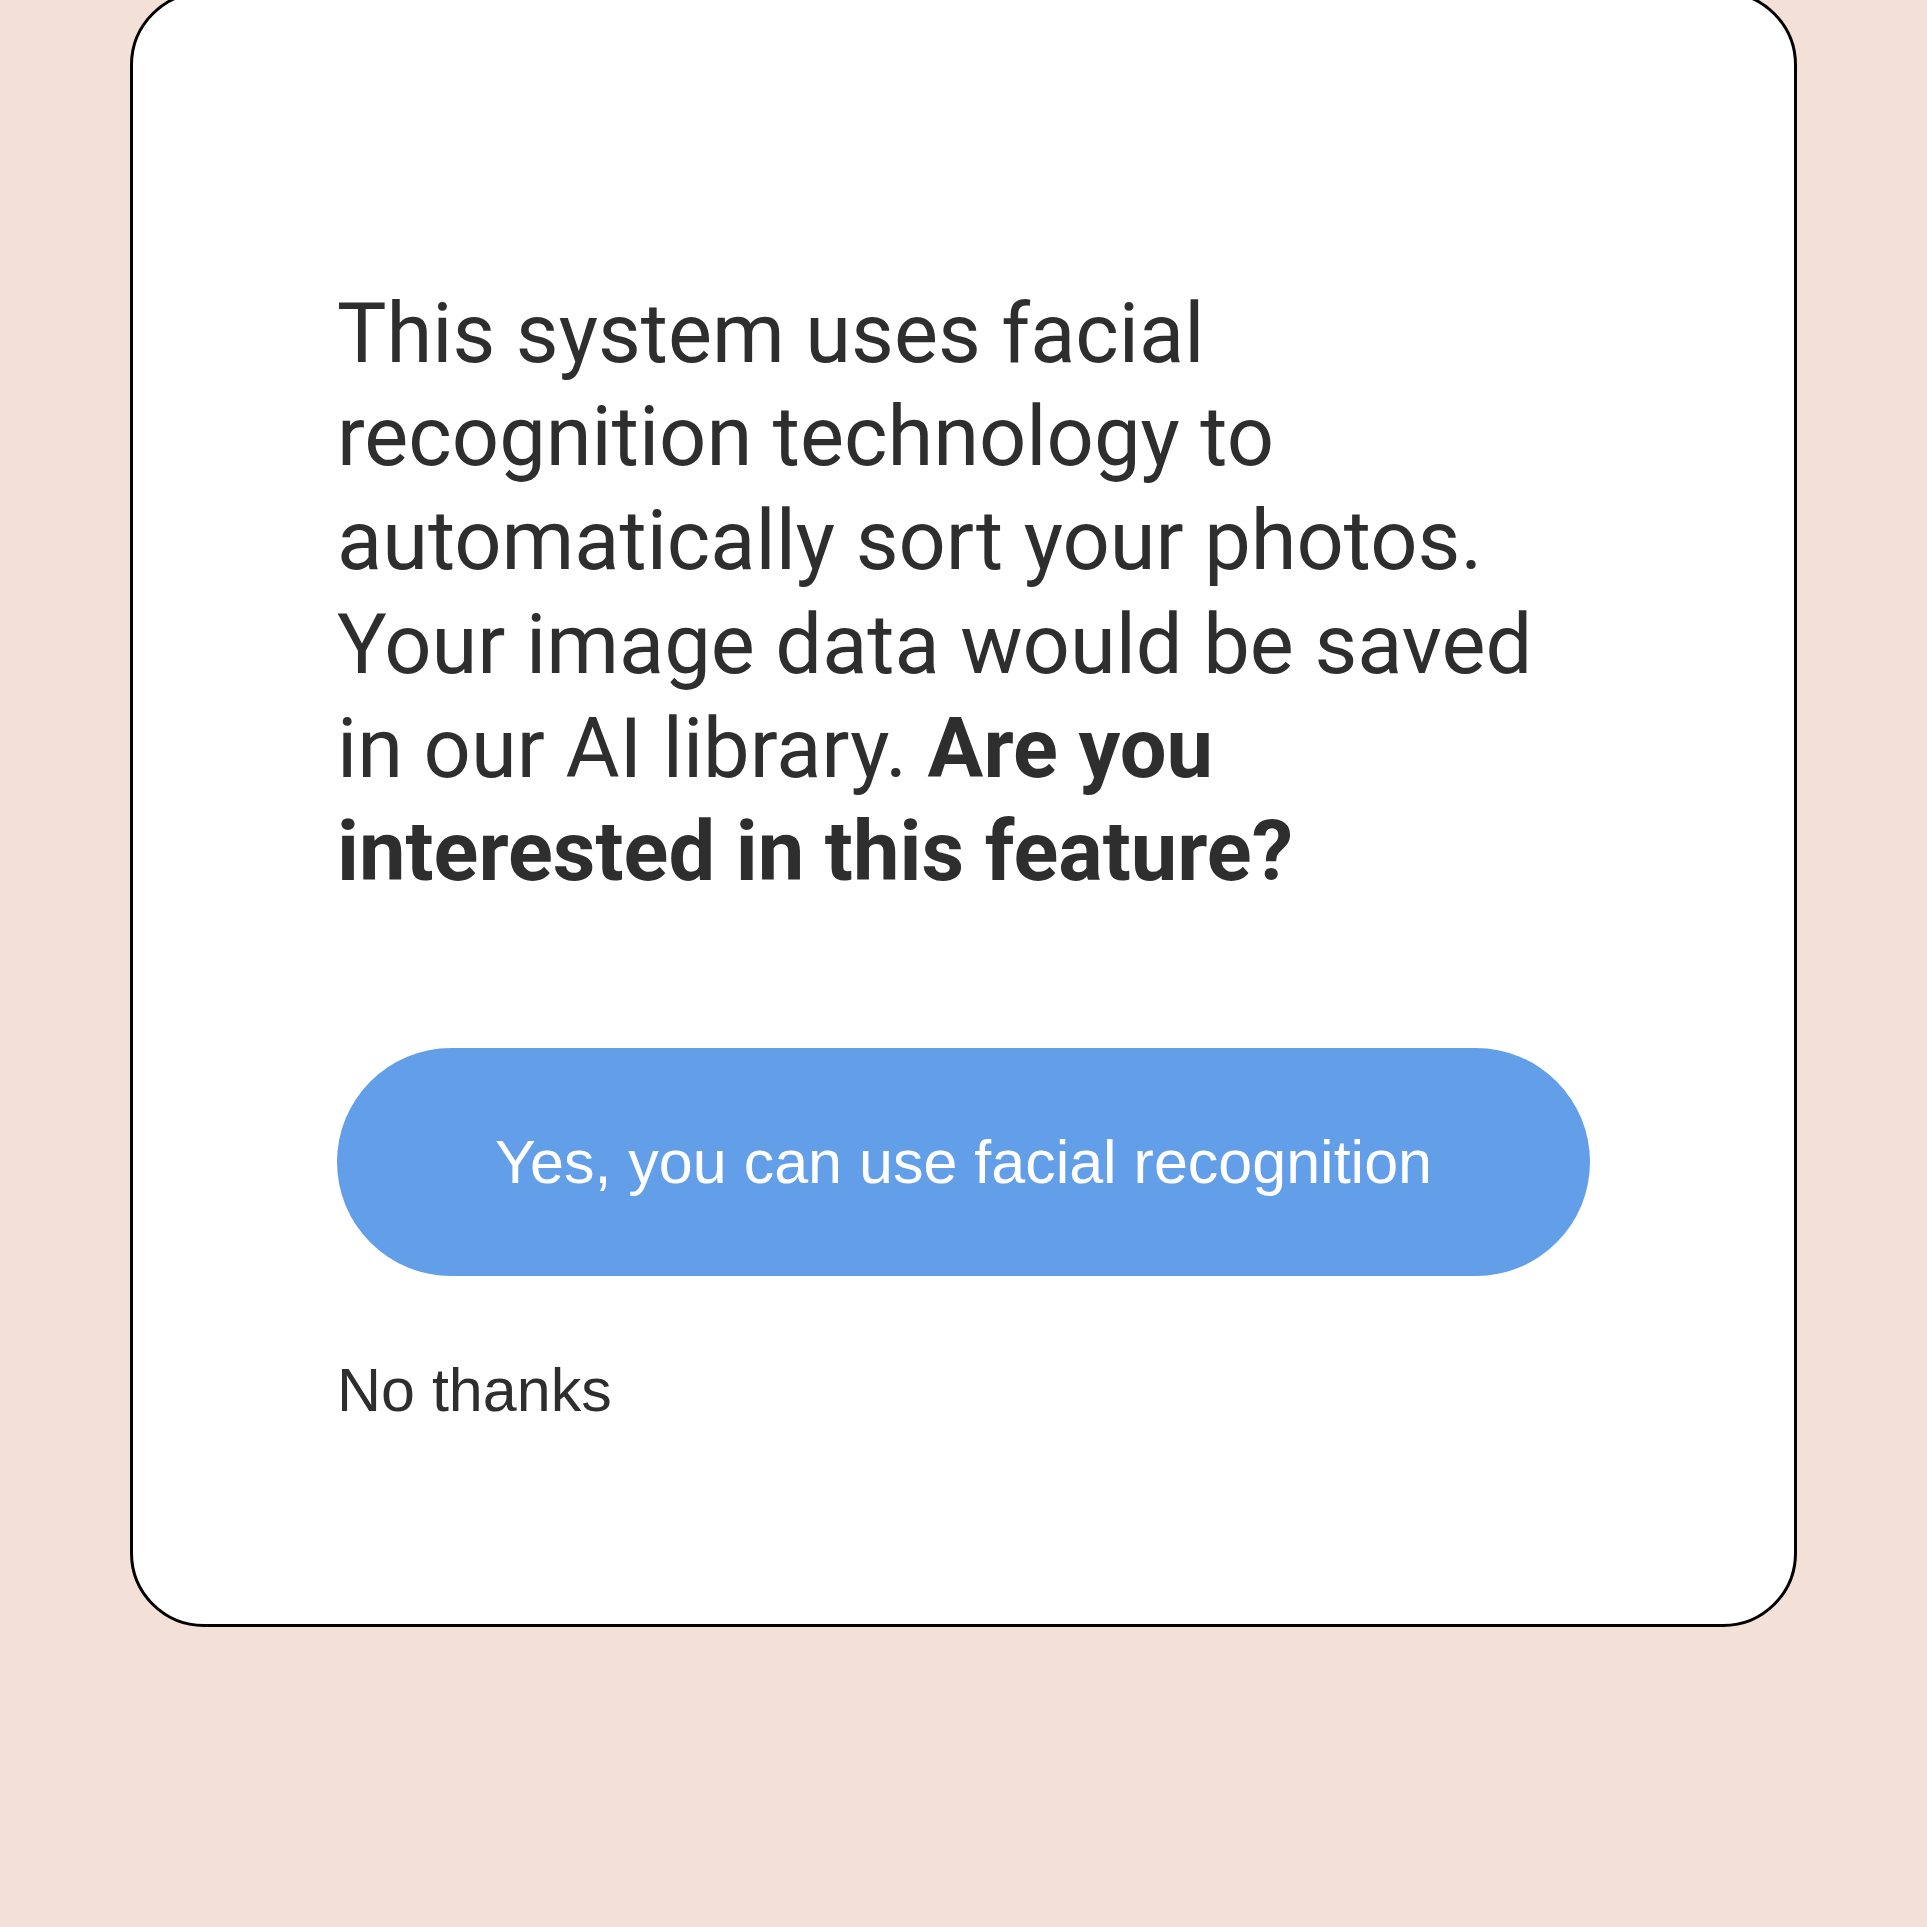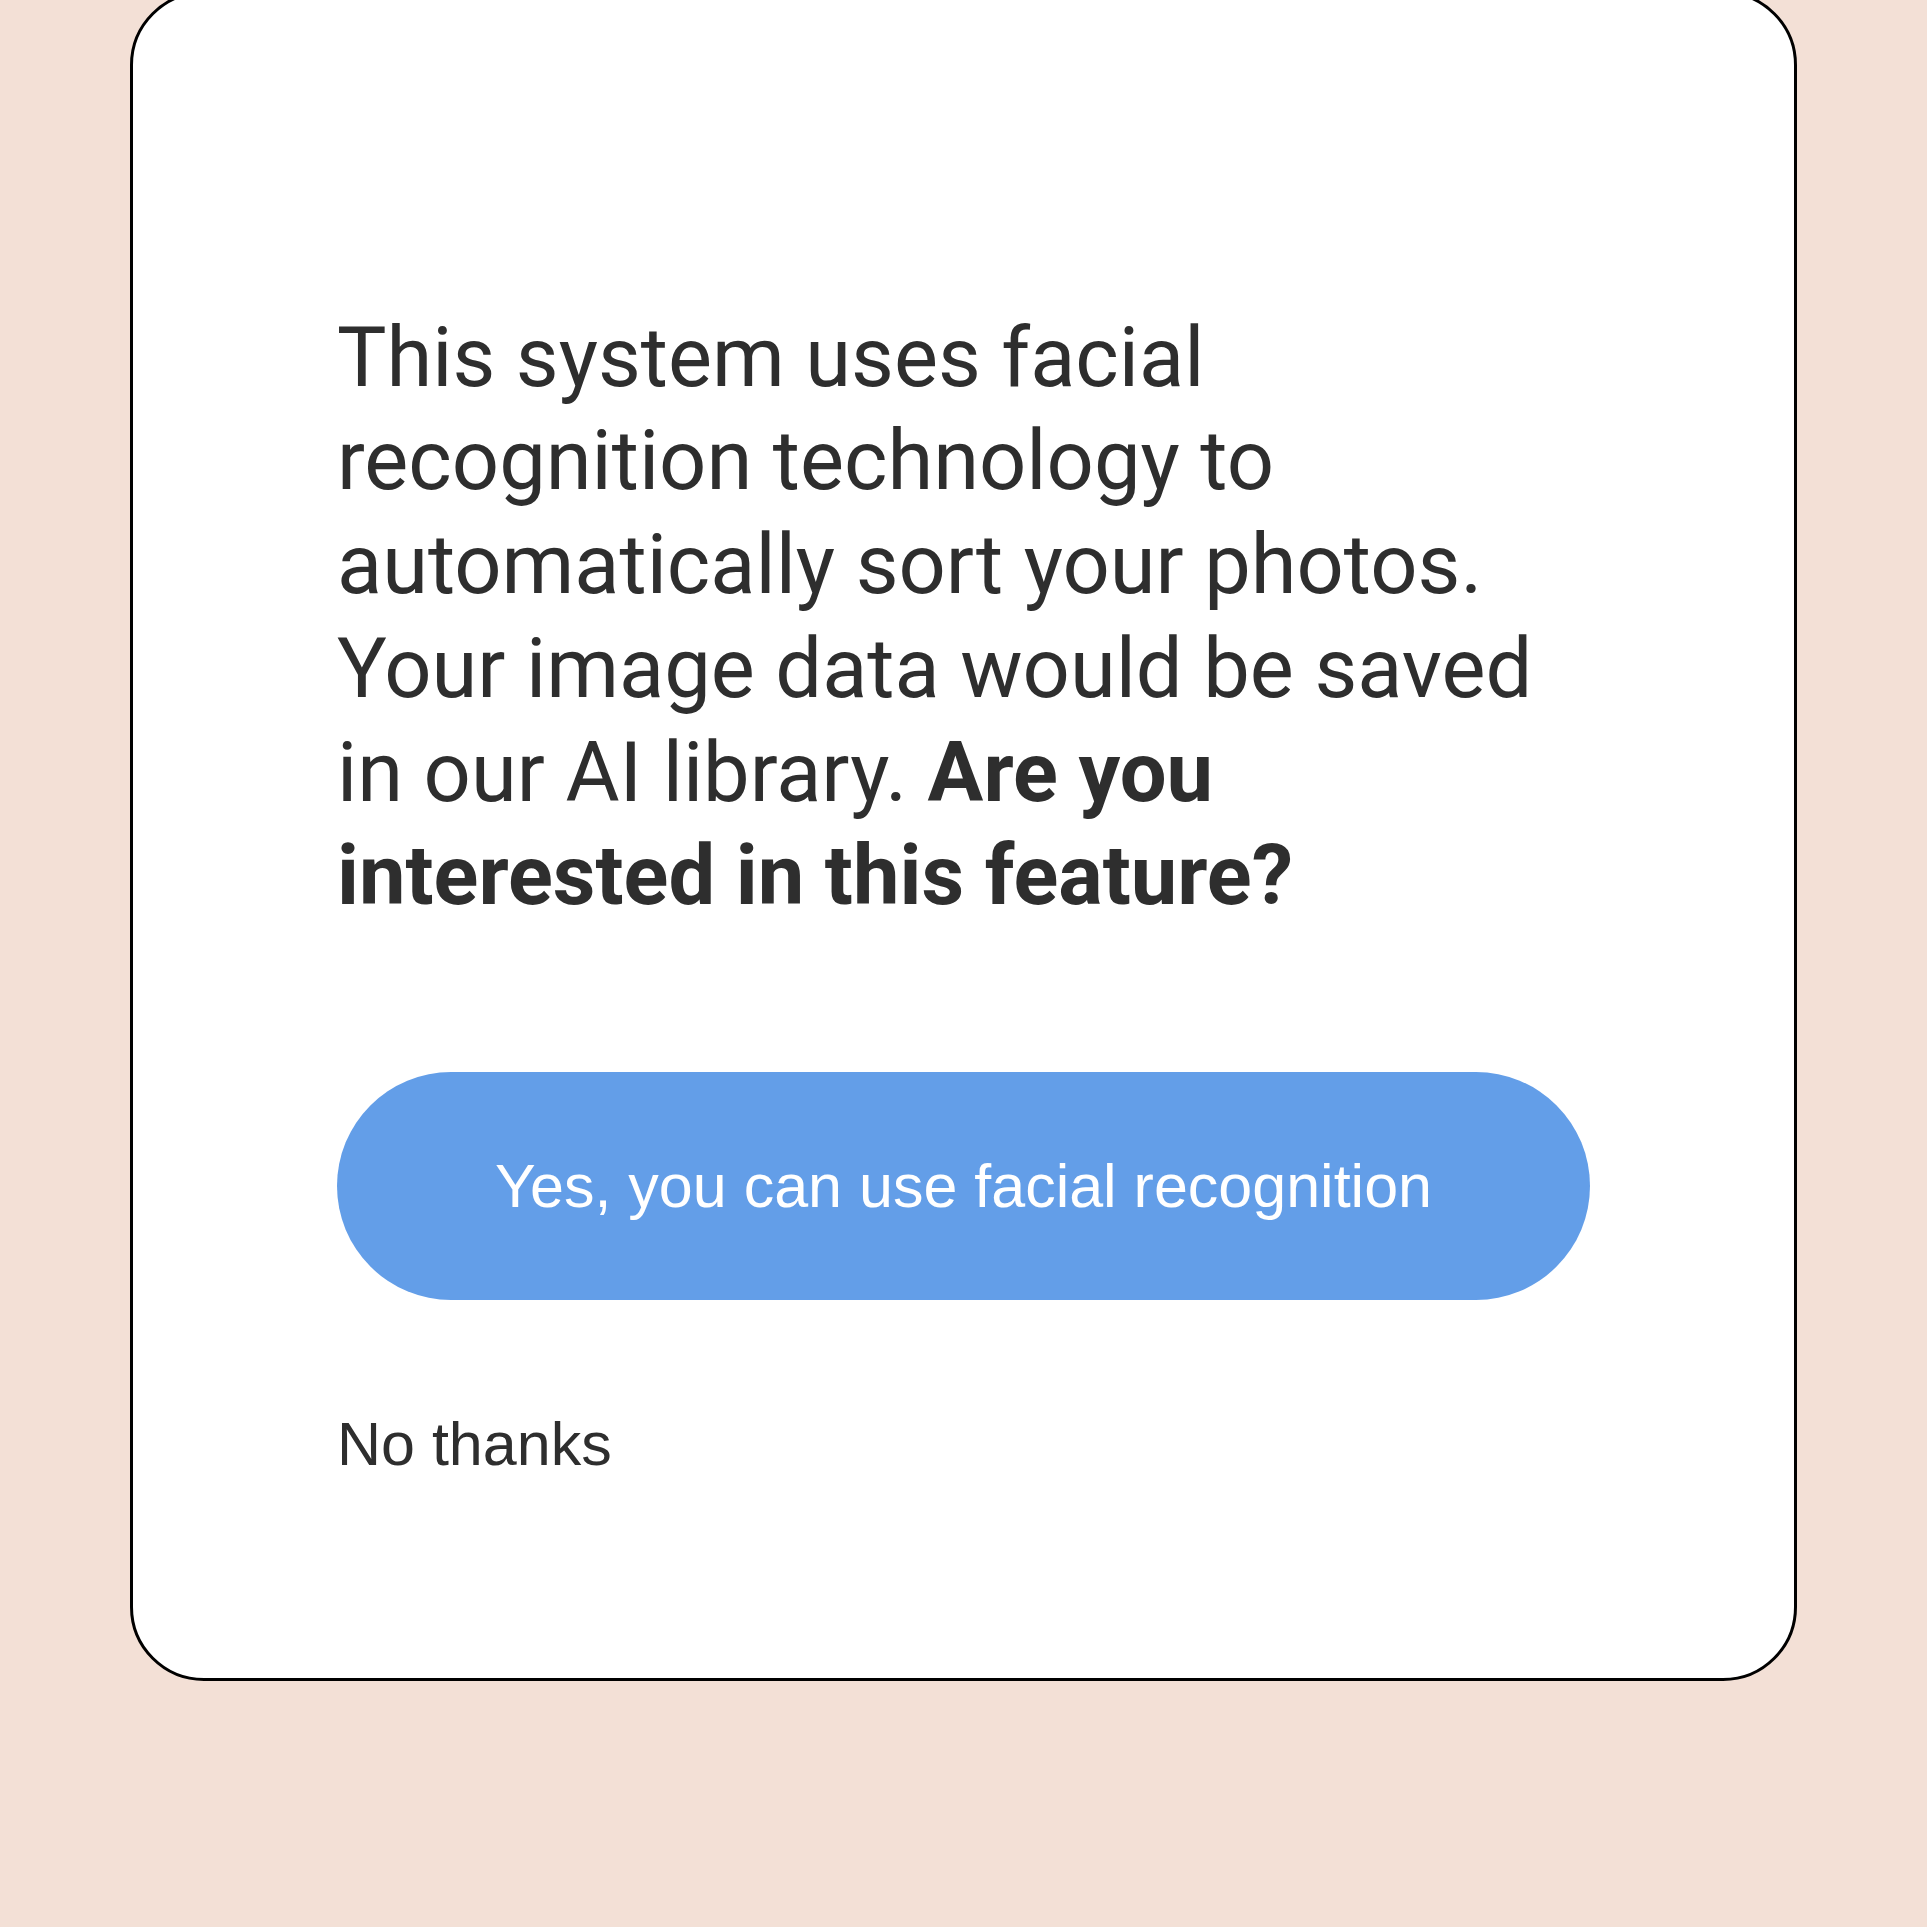--- a/index.html
+++ b/index.html
@@ -27,38 +27,37 @@
       padding-left: 204px;
       padding-right: 204px;
       padding-bottom: 199px;
     }
     .description {
       font-size: 83px;
       line-height: 1.25;
       color: #2e2e2e;
       margin-bottom: 144px;
       font-weight: 400;
-      margin-top: 24px;
     }
     .description .bold {
       font-weight: 700;
     }
     .primary-button {
       display: block;
       width: 100%;
       background-color: #639ee8;
       color: #ffffff;
       font-size: 61px;
       font-weight: 400;
       text-align: center;
       border: none;
       border-radius: 121px;
       padding: 79px 37px;
       cursor: pointer;
-      margin-bottom: 109px;
+      margin-bottom: 79px;
     }
     .secondary-link {
       display: block;
       width: 100%;
       text-align: left;
       font-size: 61px;
       color: #2e2e2e;
       background: none;
       border: none;
       cursor: pointer;

